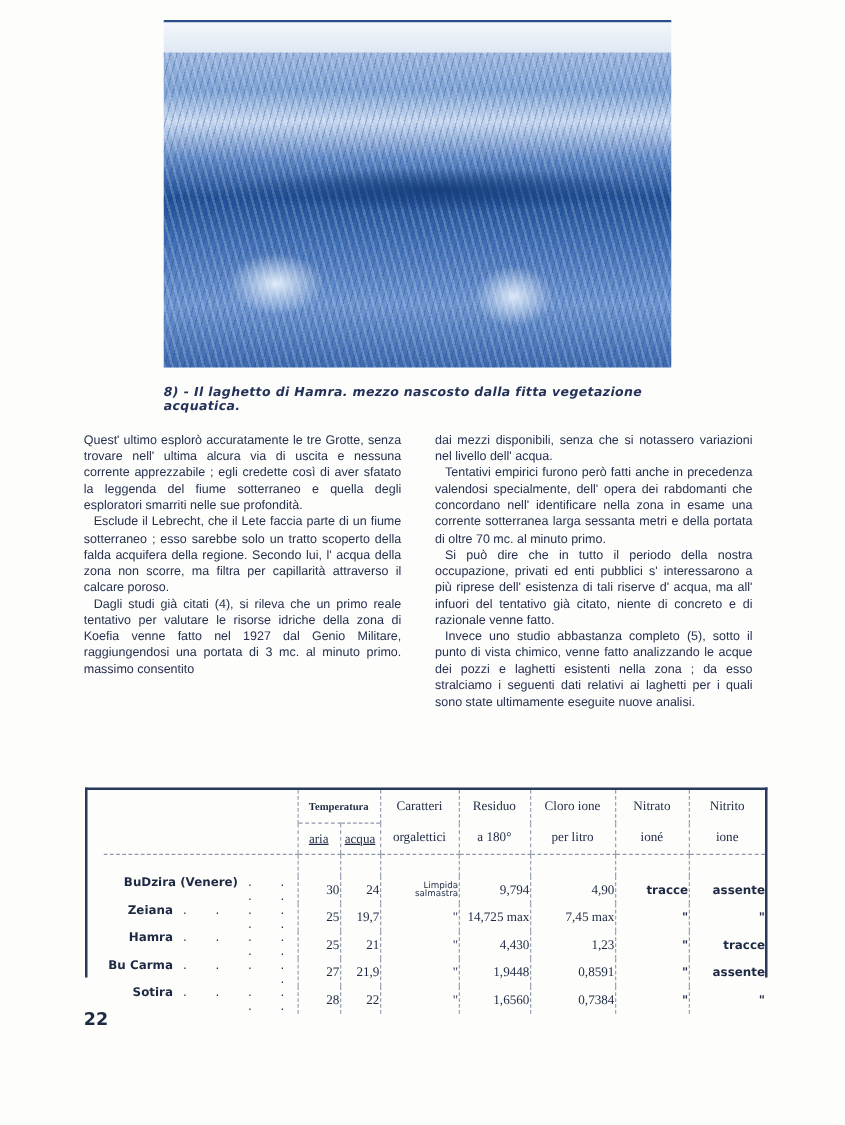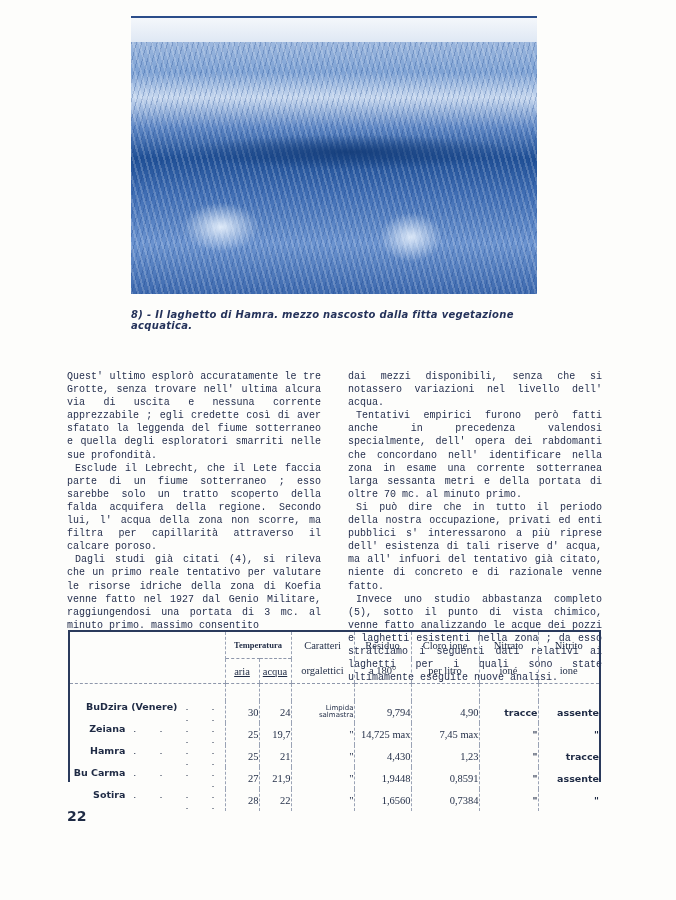--- a/index.html
+++ b/index.html
@@ -25,32 +25,31 @@
       repeating-linear-gradient(105deg, rgba(20,60,130,0.25) 0 1px, rgba(0,0,0,0) 1px 5px),
       linear-gradient(#9db8de 0%, #7ea2d4 12%, #c7d8ef 22%, #5d86c4 34%, #1f4f95 46%, #3f6db3 60%, #6b93cf 80%, #3c68ad 100%);
   }
   .caption {
     position:absolute; left:131px; top:309px; width:420px;
     font-size:11.5px; font-style:italic; font-weight:bold; color:#24325a;
     font-family: "DejaVu Sans", sans-serif; font-size:10px; letter-spacing:0.3px;
   }
   .col {
     position:absolute; top:346px; width:254px;
-    font-family: Liberation Mono, monospace; font-size:10px; line-height:13.1px; color:#26304f;
+    font-family: Liberation Sans, sans-serif; font-size:10px; line-height:13.1px; color:#26304f;
     text-align:justify;
-    margin-top:24px;
   }
   .col p { margin:0; }
   .col p.indent { text-indent:8px; }
   .col-left { left:67px; }
   .col-right { left:348px; }
 
   .table-wrap {
     position:absolute; left:68px; top:630px; width:529px; height:150px;
-    border-top:2px solid #2a3a5c; border-left:2px solid #2a3a5c; border-right:2px solid #2a3a5c;
+    border-top:2px solid #2a3a5c; border-left:2px solid #2a3a5c; border-right:2px solid #2a3a5c;padding-left:13px;
   }
   table.data {
     border-collapse:collapse; width:100%; font-size:10.5px; color:#1e2a44;
     font-family: "Liberation Serif", serif;
   }
   table.data th, table.data td { padding:0; text-align:center; vertical-align:middle; }
   table.data th { font-weight:normal; font-size:10.5px; }
   .vline { border-left:1px dashed #9aa3b5; }
   .hdr1 th { height:26px; }
   .hdr2 th { height:24px; border-bottom:1px dashed #8e97ab; }

